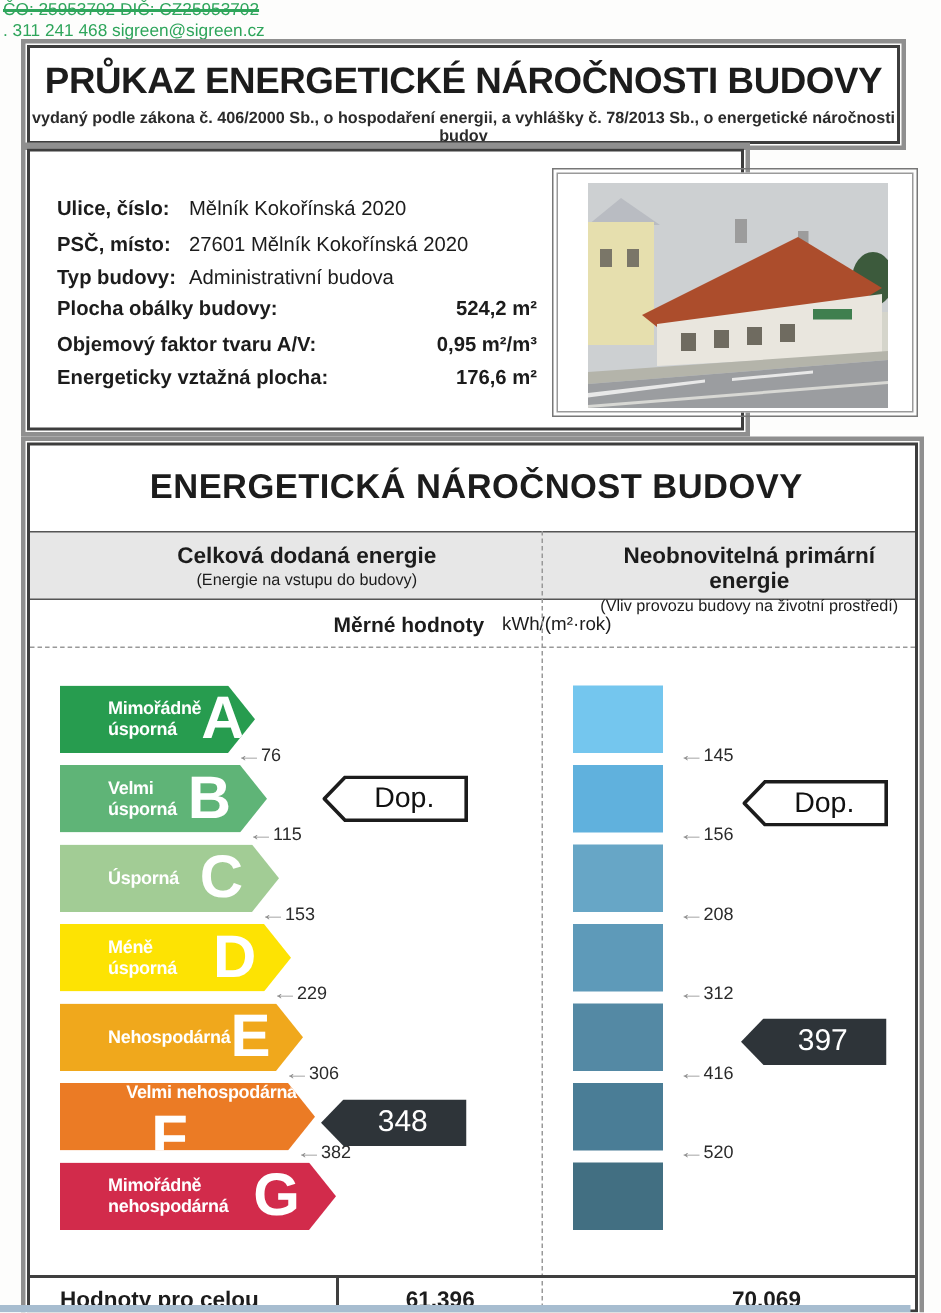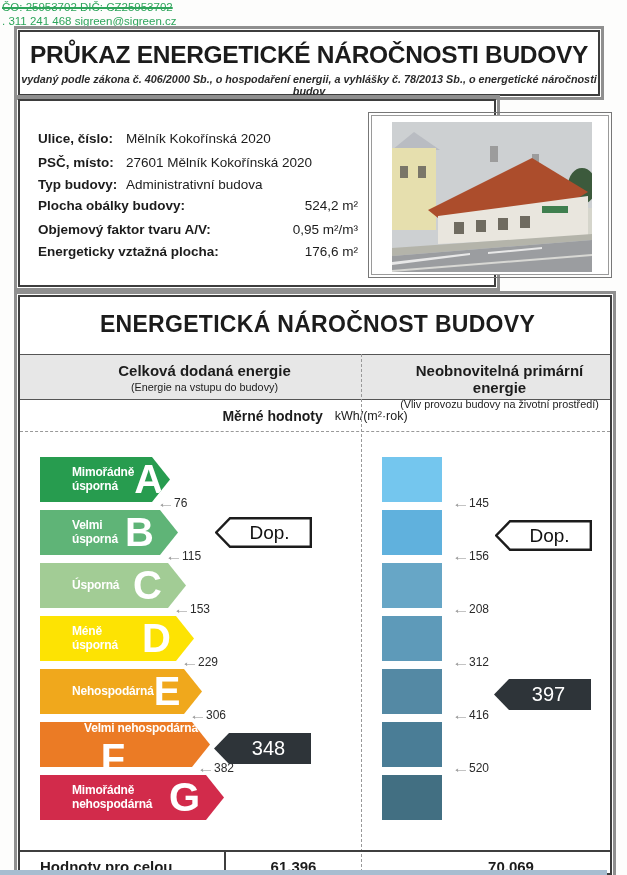--- a/index.html
+++ b/index.html
@@ -5,26 +5,26 @@
   html,body{margin:0;padding:0;background:#fff;}
   .page{position:relative;width:627px;height:875px;background:#fdfdfc;overflow:hidden;
         font-family:"Liberation Sans","DejaVu Sans",sans-serif;color:#1c1c1c;}
   
   .letterhead{position:absolute;left:2px;top:0;line-height:14px;font-size:11.5px;color:#2ea55b;}
   .letterhead .struck{text-decoration:line-through;text-decoration-thickness:2px;}
   
   .frame{position:absolute;background:#fff;border:2px solid #3d3d3d;outline:3px solid #8f8f8f;outline-offset:1px;}
   .box-title{left:18px;top:30px;width:582px;height:66px;box-sizing:border-box;text-align:center;}
   .doc-title{margin-top:9px;font-size:24.5px;font-weight:bold;letter-spacing:-0.3px;}
-  .doc-subtitle{margin-top:4px;font-size:10.8px;font-weight:bold;color:#2b2b2b;font-style:italic;}
+  .doc-subtitle{margin-top:4px;font-size:10.8px;font-weight:bold;color:#2b2b2b;}
   .box-info{left:18px;top:99px;width:478px;height:188px;box-sizing:border-box;}
   .info-row{position:absolute;left:18px;font-size:13.5px;white-space:nowrap;}
   .info-label{font-weight:bold;}
   .info-value{position:absolute;left:72px;font-weight:normal;}
-  .metric-value{position:absolute;left:150px;width:170px;text-align:right;font-weight:normal;}
+  .metric-value{position:absolute;left:150px;width:170px;text-align:right;font-weight:bold;}
   
   .photo-frame{position:absolute;left:348px;top:11px;width:244px;height:166px;border:1px solid #777;box-sizing:border-box;}
   .photo-mat{position:absolute;inset:2px;border:1px solid #9a9a9a;background:#fff;}
   .photo-mat svg{position:absolute;left:20px;top:6px;}
   
   .box-main{left:18px;top:295px;width:594px;height:580px;box-sizing:border-box;overflow:hidden;}
   .section-title{position:absolute;top:14px;left:5px;right:0;text-align:center;font-size:23px;font-weight:bold;letter-spacing:0.3px;}
   .col-headers{position:absolute;top:57px;left:0;right:0;height:46px;background:#e7e7e7;
                border-top:1.5px solid #555;border-bottom:1.5px solid #555;display:flex;box-sizing:border-box;}
   .col-cell{box-sizing:border-box;text-align:center;padding-top:7px;padding-left:28px;}

